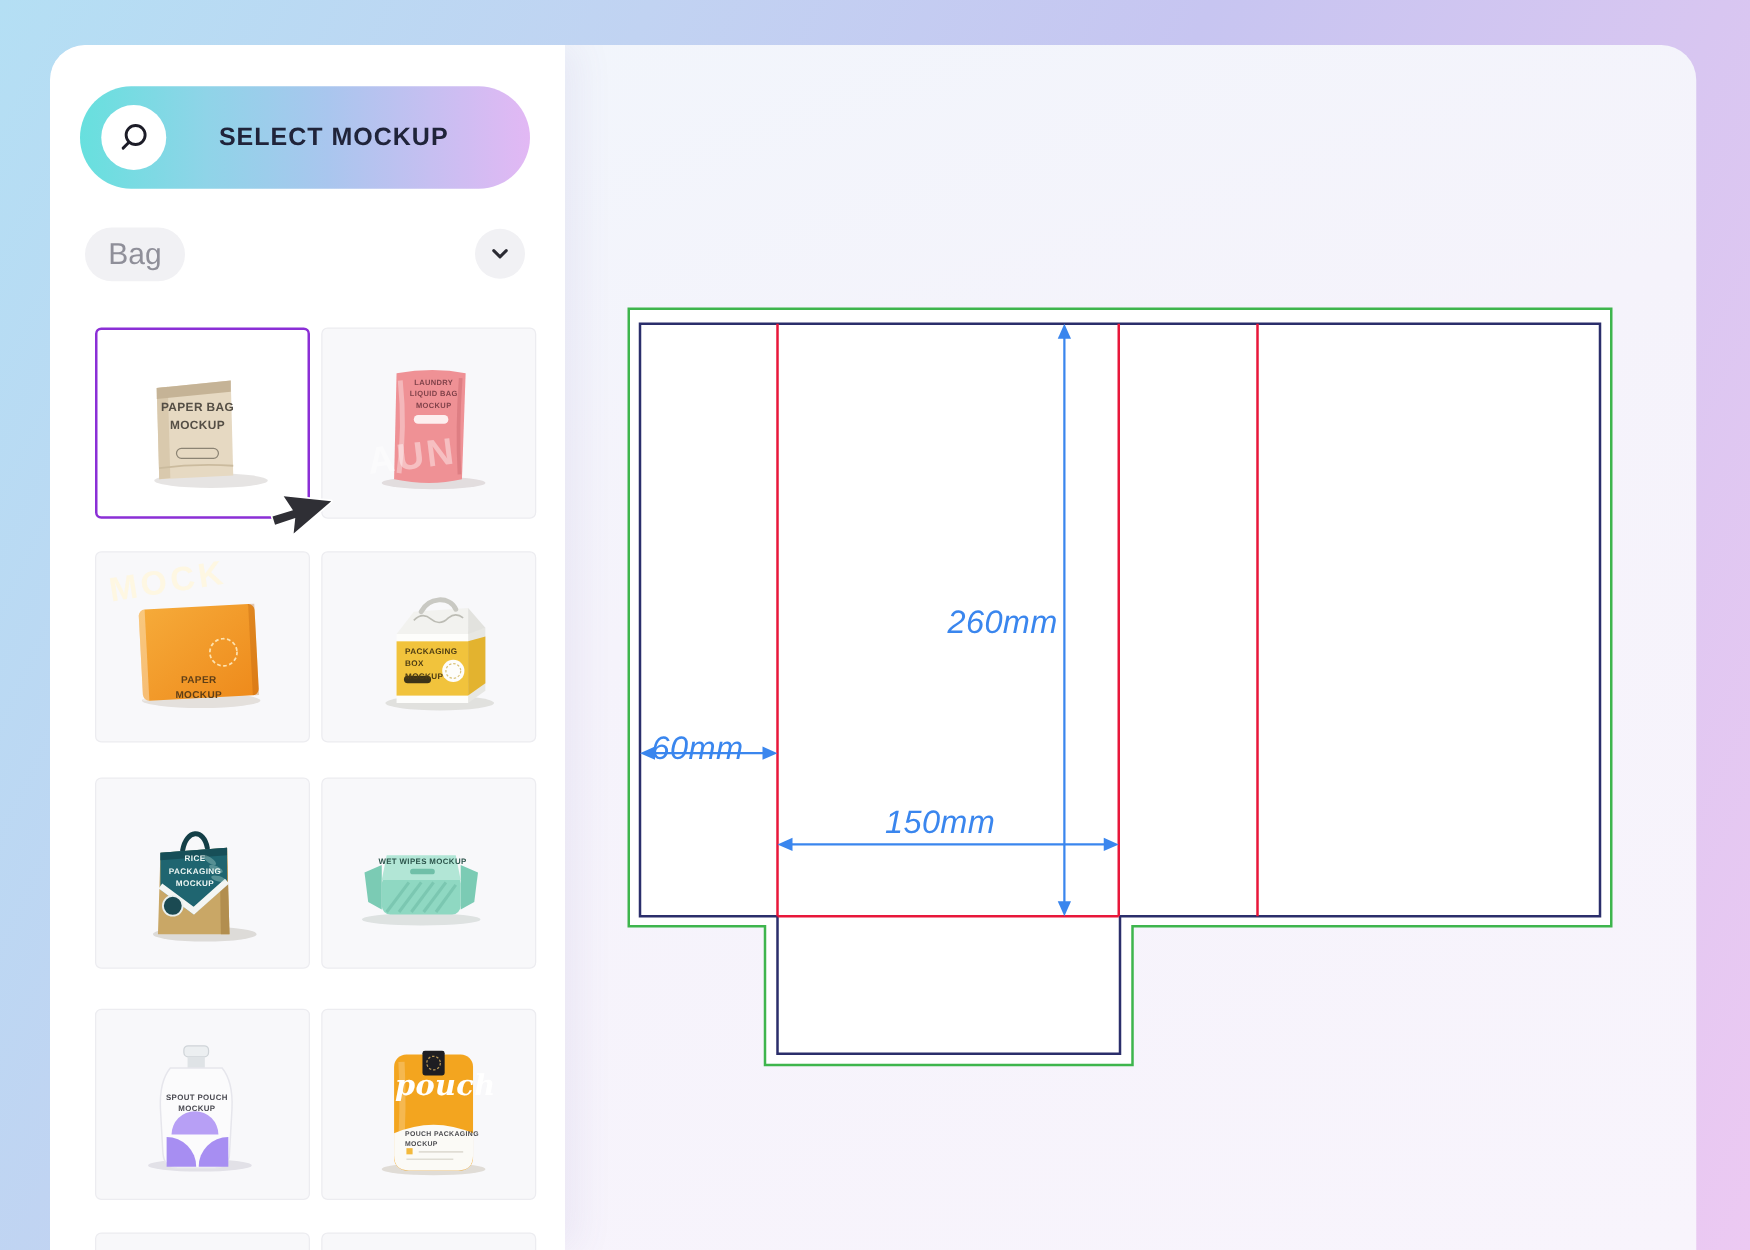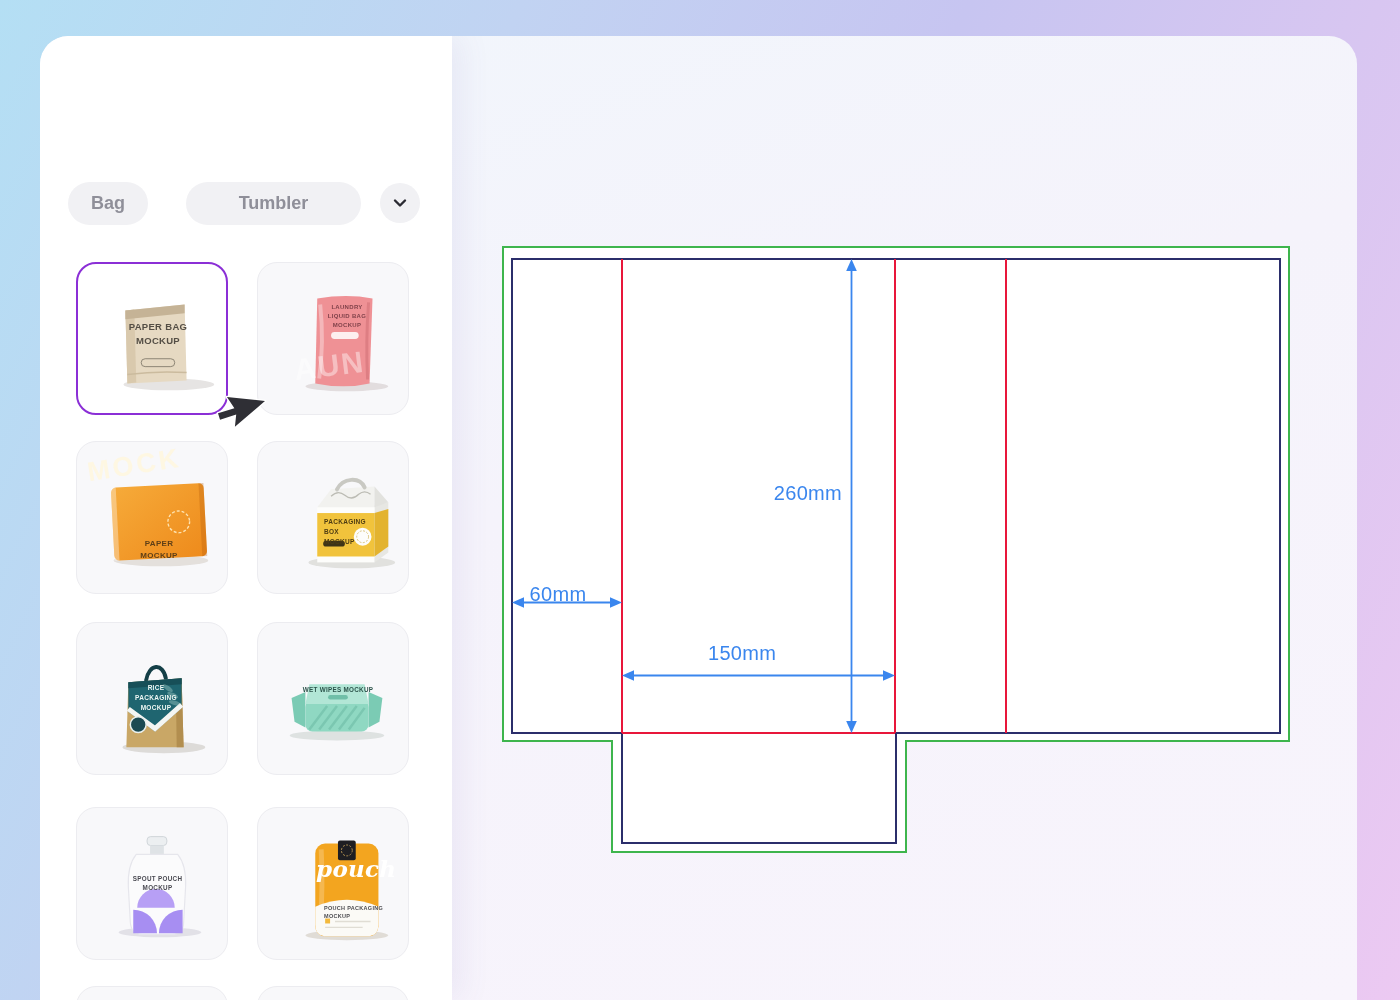--- a/index.html
+++ b/index.html
@@ -29,32 +29,32 @@
     display:flex; align-items:center; justify-content:center; padding-left:46px; cursor:pointer;
   }
   .search-circle {
     position:absolute; left:17px; top:15px; width:52px; height:52px; border-radius:50%;
     background:#ffffff; display:flex; align-items:center; justify-content:center;
   }
   .header-label { font-size:20px; font-weight:600; color:#20243a; letter-spacing:.8px; }
 
   .chip {
     position:absolute; height:43px; border-radius:22px; background:#f1f1f4;
-    color:#8f8f99; font-size:18px; display:flex; align-items:center; justify-content:center; cursor:pointer;font-weight:bold;
+    color:#8f8f99; font-size:24px; display:flex; align-items:center; justify-content:center; cursor:pointer;
   }
   .chip-bag { left:28px; top:146px; width:80px; }
   .chip-tumbler { left:146px; top:146px; width:175px; }
   .chip-more {
     position:absolute; left:340px; top:147px; width:40px; height:40px; border-radius:50%;
     background:#f1f1f4; display:flex; align-items:center; justify-content:center; cursor:pointer;
   }
 
   
   .thumb {
-    position:absolute; width:152px; height:153px; border-radius:20px;
+    position:absolute; width:172px; height:153px; border-radius:5px;
     background:#f8f8fa; border:1px solid #ececf0; cursor:pointer; overflow:hidden;
   }
   .thumb.selected { background:#ffffff; border:2px solid #8b2fd6; }
   .thumb svg { position:absolute; left:0; top:0; }
   .c1 { left:36px; }  .c2 { left:217px; }
   .r1 { top:226px; }  .r2 { top:405px; } .r3 { top:586px; } .r4 { top:771px; } .r5 { top:950px; height:120px; }
 
   .pl { position:absolute; font-weight:700; letter-spacing:.3px; line-height:1.5; text-align:center; }
   .pl-paper   { left:44px; top:56px;  width:72px; font-size:9.5px; color:#544e45; }
   .pl-laundry { left:66px; top:40px;  width:46px; font-size:6px;   color:#80424a; }
@@ -64,40 +64,46 @@
   .pl-wipes   { left:35px; top:62px;  width:90px; font-size:6.3px; color:#2c544b; }
   .pl-spout   { left:53px; top:66px;  width:55px; font-size:6.3px; color:#4a4a52; }
   .pl-pouchsc { left:58px; top:44px;  width:64px; font-size:23px;  color:#ffffff; font-family:"DejaVu Serif", serif; font-style:italic; font-weight:700; }
   .pl-pouch   { left:66px; top:96px;  width:62px; font-size:5.5px; color:#4c4c50; text-align:left; }
   .wm { position:absolute; font-weight:800; }
   .wm-aun  { left:36px; top:86px; font-size:30px; color:rgba(255,255,255,.42); transform:rotate(-7deg); letter-spacing:2px; }
   .wm-mock { left:10px; top:8px;  font-size:27px; color:rgba(255,246,220,.8);  transform:rotate(-9deg); letter-spacing:3px; }
 
   
   .dieline-svg { position:absolute; left:0; top:0; pointer-events:none; }
-  .dim-label { position:absolute; font-size:20px; color:#3a86ee; letter-spacing:.3px; }
+  .dim-label { position:absolute; font-size:26px; color:#3a86ee; letter-spacing:.3px;font-style:italic; }
   .dim-h  { left:758px; top:482px; width:84px; text-align:right; }
   .dim-g  { left:516px; top:572px; width:84px; text-align:center;margin-top:11px; }
   .dim-w  { left:708px; top:642px; width:84px; text-align:left; }
 
   .cursor-svg { position:absolute; left:0; top:0; pointer-events:none; z-index:9; }
 </style>
 </head>
 <body>
 
 <div class="card">
 
   <div class="sidebar">
 
+    <div class="header-pill">
+      <span class="search-circle">
+        <svg width="26" height="26" viewBox="0 0 26 26">
+          <circle cx="14.5" cy="11" r="7.6" fill="none" stroke="#1c1c28" stroke-width="2.3"></circle>
+          <line x1="9" y1="17" x2="4.5" y2="21.5" stroke="#1c1c28" stroke-width="2.3" stroke-linecap="round"></line>
+        </svg>
+      </span>
+      <span class="header-label">SELECT MOCKUP</span>
+    </div>
 
     <div class="chip chip-bag">
       <span>Bag</span>
-    </div>
-    <div class="chip chip-tumbler">
-      <span>Tumbler</span>
     </div>
     <div class="chip-more">
       <svg width="18" height="18" viewBox="0 0 18 18">
         <polyline points="4,6.5 9,11.5 14,6.5" fill="none" stroke="#2b2b33" stroke-width="2.4" stroke-linecap="round" stroke-linejoin="round"></polyline>
       </svg>
     </div>
 
     <div class="thumb c1 r1 selected">
       <svg width="155" height="151" viewBox="0 0 157 153">
         <ellipse cx="92" cy="122" rx="46" ry="6" fill="rgba(60,50,40,.13)"></ellipse>

